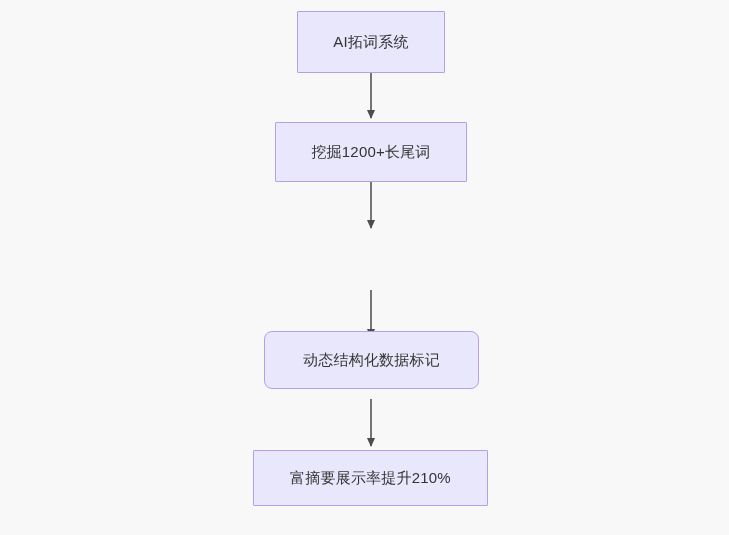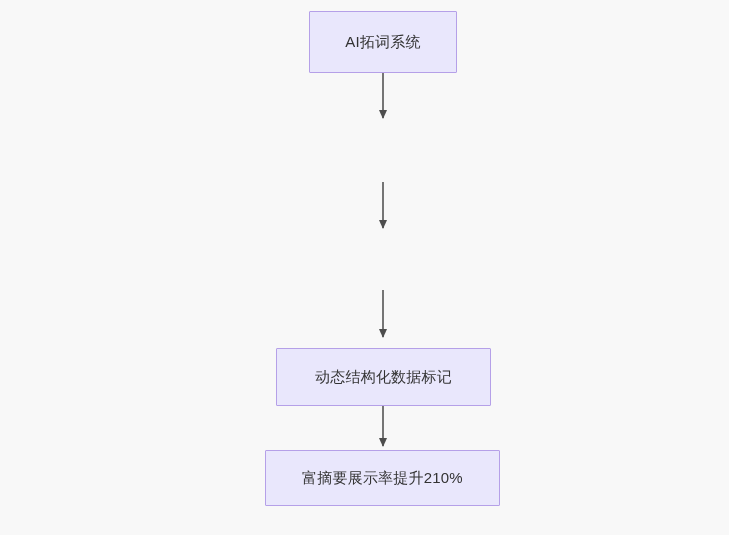--- a/index.html
+++ b/index.html
@@ -11,21 +11,20 @@
     height: 535px;
     background: #f8f8f8;
     font-family: "Liberation Sans", "DejaVu Sans", sans-serif;
     overflow: hidden;
   }
 
   #flowchart-canvas {
     position: relative;
     width: 650px;
     height: 535px;
-    margin-left: 12px;
   }
 
   .node {
     position: absolute;
     box-sizing: border-box;
     background: #e9e7fc;
     border: 1.5px solid #b5a0e8;
     display: flex;
     align-items: center;
     justify-content: center;
@@ -73,23 +72,26 @@
     </g>
     <g>
       <line x1="371" y1="399" x2="371" y2="446" stroke="#666666" stroke-width="1.8" marker-end="url(#arrowhead)"></line>
     </g>
   </svg>
 
   <div class="node" id="n1" style="left:297px; top:11px; width:148px; height:62px;">
     <span class="node-label">AI拓词系统</span>
   </div>
 
+  <div class="node" id="n2" style="left:275px; top:122px; width:192px; height:60px;">
+    <span class="node-label">挖掘1200+长尾词</span>
+  </div>
 
 
-  <div class="node" id="n4" style="left:264px; top:348px; width:215px; height:58px;">
+  <div class="node" id="n4" style="left:264px; top:331px; width:215px; height:58px;border-radius:8px;">
     <span class="node-label">动态结构化数据标记</span>
   </div>
 
   <div class="node" id="n5" style="left:253px; top:450px; width:235px; height:56px;">
     <span class="node-label">富摘要展示率提升210%</span>
   </div>
 
 </div>
 
 </body></html>

